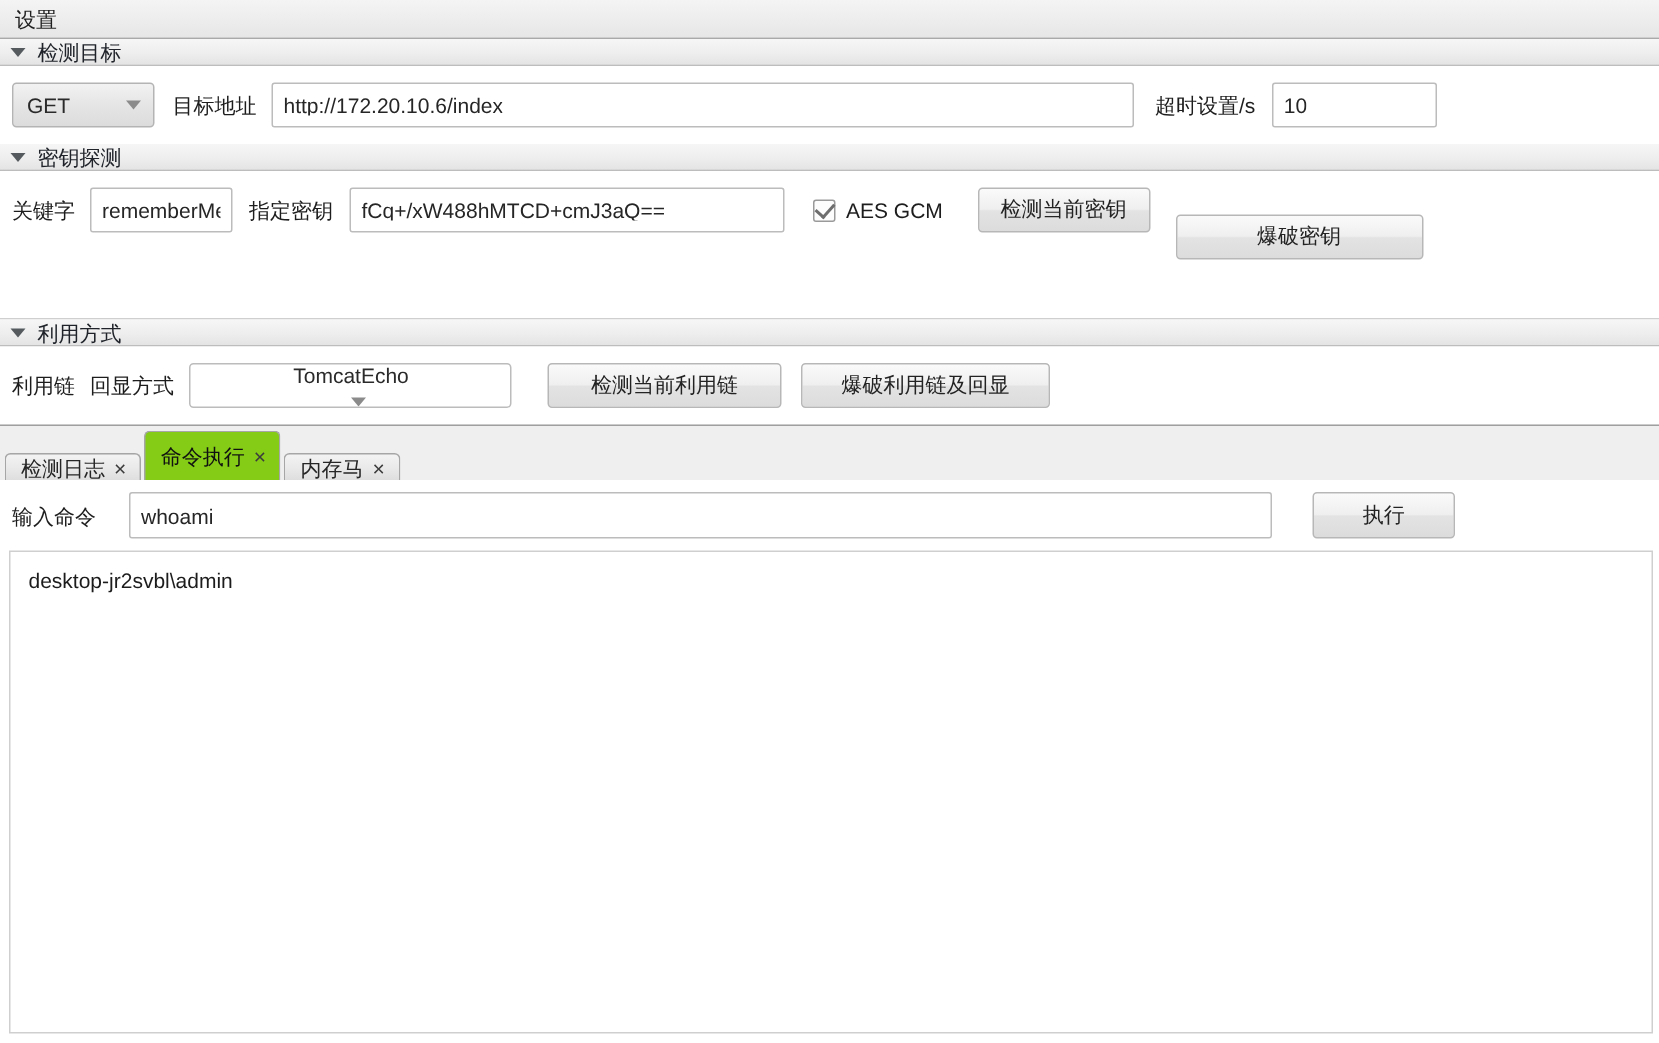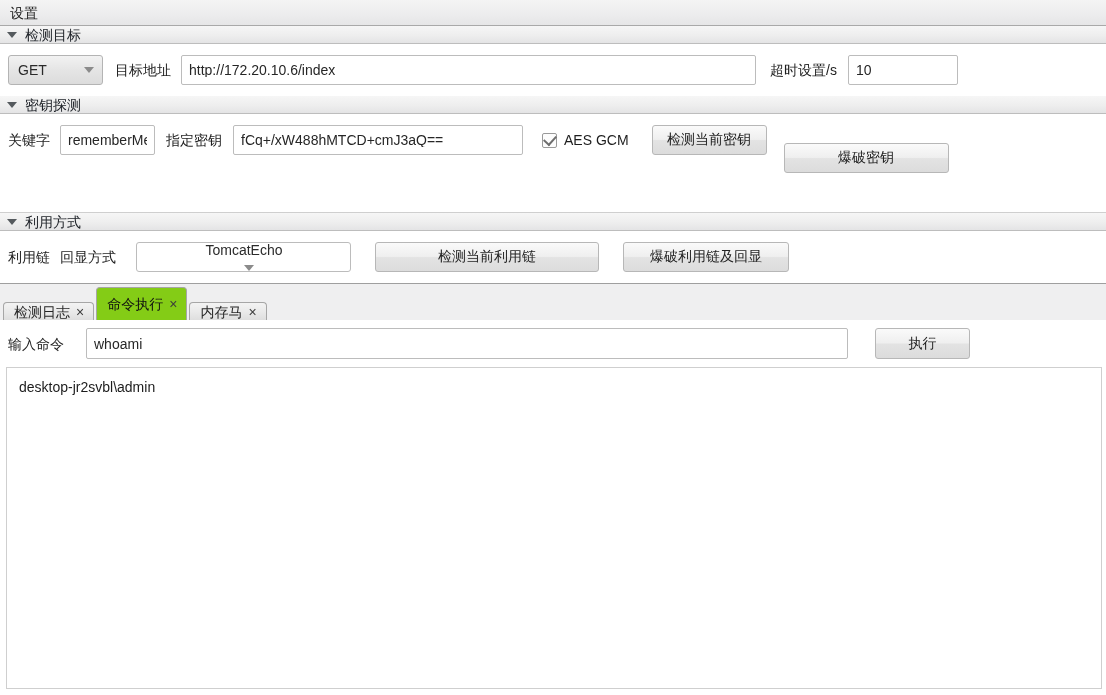--- a/index.html
+++ b/index.html
@@ -344,26 +344,26 @@
     <div class="hairline"></div>
   </div>
 
   <div class="section-header">
     <span class="tri"></span>
     <span class="section-title">利用方式</span>
   </div>
   <div class="panel">
     <div class="row" style="height:52px;">
       <span class="lbl" style="margin-right:10px;">利用链</span>
-      <span class="lbl" style="margin-right:20px;">回显方式</span>
+      <span class="lbl" style="margin-right:10px;">回显方式</span>
       <div class="combo white" style="width:215px; margin-right:24px;flex-direction:column;">
         <span class="combo-text">TomcatEcho</span>
         <span class="combo-arrow"></span>
       </div>
-      <div class="btn" style="width:224px; margin-right:24px;">
+      <div class="btn" style="width:156px; margin-right:13px;">
         <span>检测当前利用链</span>
       </div>
       <div class="btn" style="width:166px;">
         <span>爆破利用链及回显</span>
       </div>
     </div>
   </div>
 
   <div class="tabstrip-wrap">
     <div class="tabstrip">

